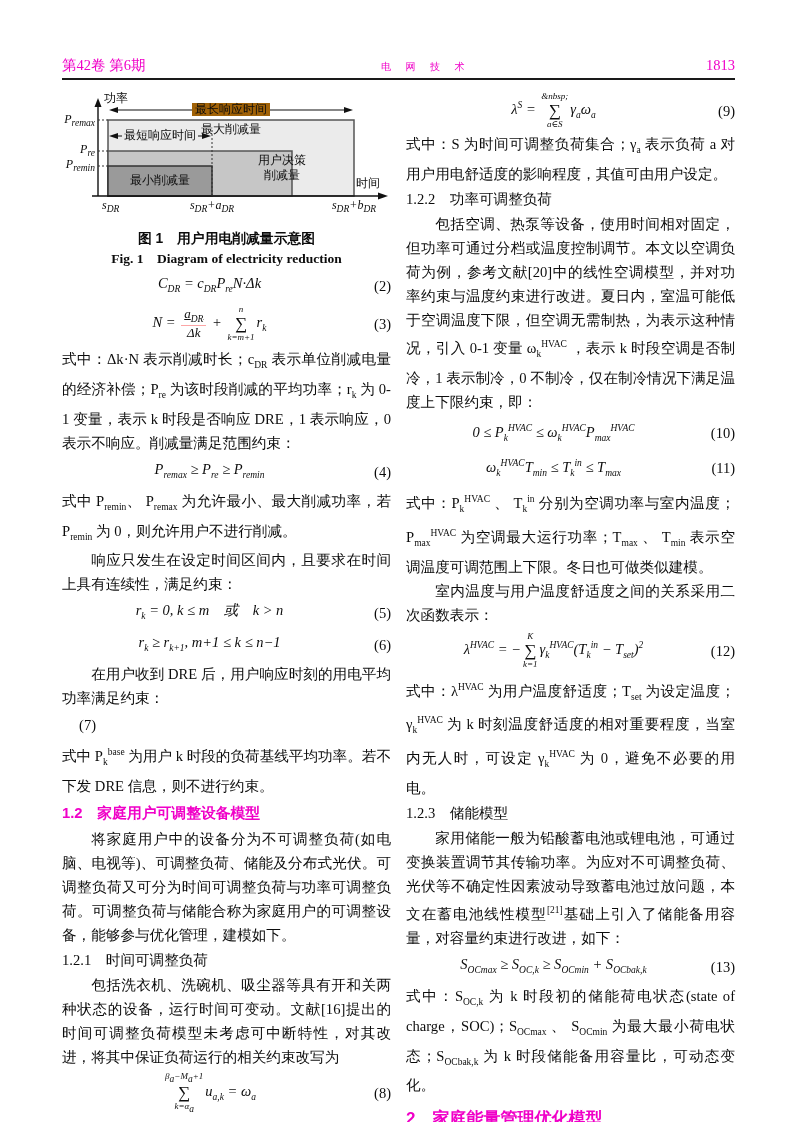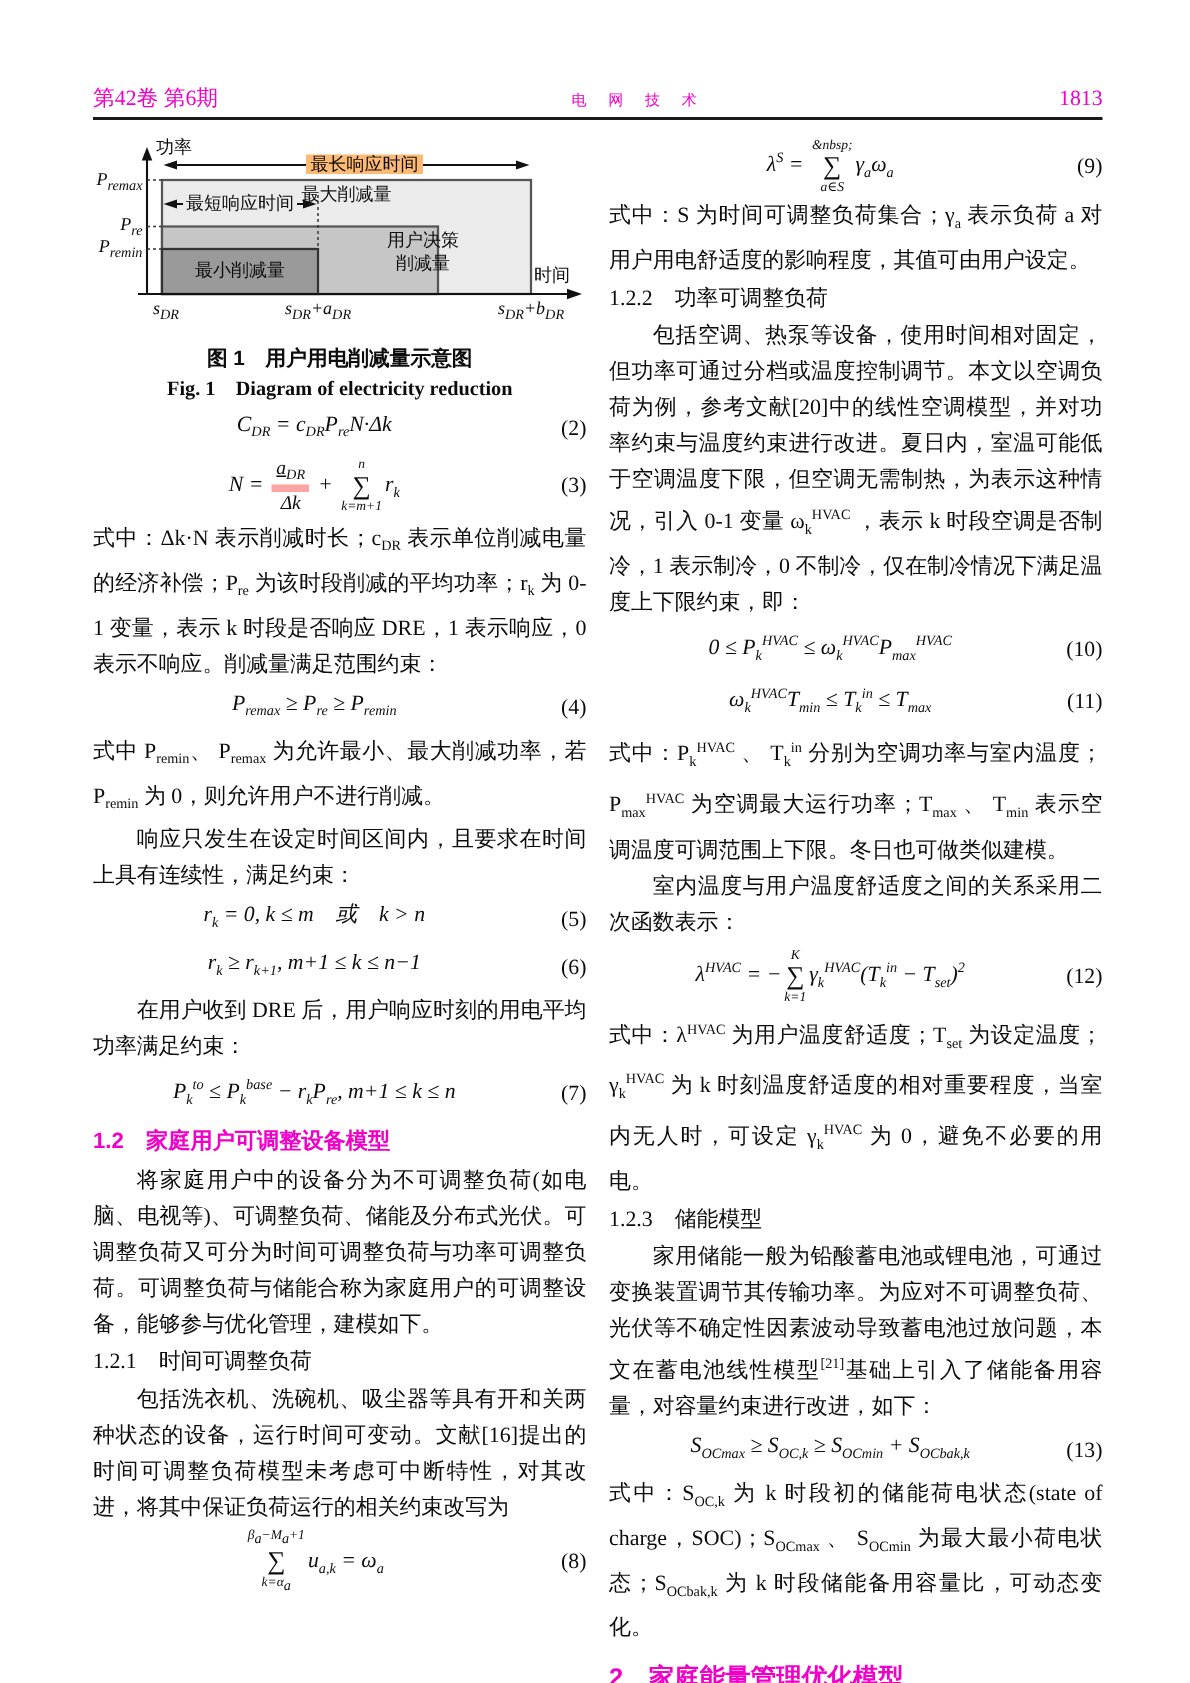--- a/index.html
+++ b/index.html
@@ -34,21 +34,21 @@
   .fml-row { display:flex; align-items:center; margin:2px 0; min-height:26px; }
   .fml-body { flex:1; text-align:center; font-style:italic; font-size:14.5px; }
   .fml-num { width:34px; text-align:right; font-style:normal; font-size:14.5px; }
   sub, sup { font-size:9.5px; font-style:inherit; }
   .msum { display:inline-flex; flex-direction:column; align-items:center;
     vertical-align:middle; line-height:1; margin:0 2px; }
   .msum .mlim { font-size:9px; line-height:1.1; }
   .msum .msym { font-size:17px; font-style:normal; line-height:1.05; }
   .mfrac { display:inline-flex; flex-direction:column; align-items:center;
     vertical-align:middle; line-height:1.15; margin:0 2px; font-size:13px; }
-  .mfrac .fnum { border-bottom:5px solid #fca5a5; padding:0 3px;text-decoration:underline; }
+  .mfrac .fnum { border-bottom:1px solid #fca5a5; padding:0 3px;text-decoration:underline; }
 
   
   .fig { position:relative; width:329px; height:130px; margin:6px 0 2px 0; }
   .fig svg { position:absolute; left:0; top:0; }
   .fl { position:absolute; font-size:12px; line-height:13px; white-space:nowrap; }
   .fl-math { font-style:italic; font-family:"Liberation Serif",serif; }
   .ctr { transform:translateX(-50%); }
   .cap-cn { text-align:center; font-family:"Liberation Sans",sans-serif;
     font-weight:bold; font-size:13.8px; line-height:21px; }
   .cap-en { text-align:center; font-weight:bold; font-size:13.5px; line-height:20px; }
@@ -95,21 +95,21 @@
           <polygon points="149,40 140,37 140,43" fill="#111"></polygon>
         </svg>
         <div class="fl" style="left:42px; top:-4px;">功率</div>
         <div class="fl" style="left:294px; top:82px;font-family:Liberation Mono, monospace;">时间</div>
         <div class="fl fl-math" style="left:0; top:17px; width:33px; text-align:right;">P<sub>remax</sub></div>
         <div class="fl fl-math" style="left:0; top:47px; width:33px; text-align:right;">P<sub>re</sub></div>
         <div class="fl fl-math" style="left:0; top:62px; width:33px; text-align:right;">P<sub>remin</sub></div>
         <div class="fl fl-math" style="left:40px; top:103px;">s<sub>DR</sub></div>
         <div class="fl fl-math ctr" style="left:150px; top:103px;">s<sub>DR</sub>+a<sub>DR</sub></div>
         <div class="fl fl-math ctr" style="left:292px; top:103px;">s<sub>DR</sub>+b<sub>DR</sub></div>
-        <div class="fl ctr" style="left:181px; top:7px; background:#fdba74; padding:0 3px;">最长响应时间</div>
+        <div class="fl ctr" style="left:169px; top:7px; background:#a16207; padding:0 3px;">最长响应时间</div>
         <div class="fl ctr" style="left:169px; top:27px;">最大削减量</div>
         <div class="fl ctr" style="left:98px; top:33px; background:#ebebeb; padding:0 2px;">最短响应时间</div>
         <div class="fl" style="left:196px; top:58px; text-align:center;">
           <div>用户决策</div>
           <div style="margin-top:2px;">削减量</div>
         </div>
         <div class="fl ctr" style="left:98px; top:78px;">最小削减量</div>
       </div>
 
       <div class="cap-cn">图 1　用户用电削减量示意图</div>
@@ -141,23 +141,23 @@
       <div class="fml-row">
         <span class="fml-body">r<sub>k</sub> = 0, k ≤ m　或　k &gt; n</span>
         <span class="fml-num">(5)</span>
       </div>
       <div class="fml-row">
         <span class="fml-body">r<sub>k</sub> ≥ r<sub>k+1</sub>, m+1 ≤ k ≤ n−1</span>
         <span class="fml-num">(6)</span>
       </div>
       <div class="para ind">在用户收到 DRE 后，用户响应时刻的用电平均功率满足约束：</div>
       <div class="fml-row">
-        <span class="fml-body">P<sub>k</sub><sup>to</sup> ≤ P<sub>k</sub><sup>base</sup> − r<sub>k</sub>P<sub>re</sub>, m+1 ≤ k ≤ n</span>
         <span class="fml-num">(7)</span>
       </div>
+      <div class="para">式中 P<sub>k</sub><sup>base</sup> 为用户 k 时段的负荷基线平均功率。若不下发 DRE 信息，则不进行约束。</div>
 
       <div class="h-mag">1.2　家庭用户可调整设备模型</div>
       <div class="para ind">将家庭用户中的设备分为不可调整负荷(如电脑、电视等)、可调整负荷、储能及分布式光伏。可调整负荷又可分为时间可调整负荷与功率可调整负荷。可调整负荷与储能合称为家庭用户的可调整设备，能够参与优化管理，建模如下。</div>
       <div class="h-blk">1.2.1　时间可调整负荷</div>
       <div class="para ind">包括洗衣机、洗碗机、吸尘器等具有开和关两种状态的设备，运行时间可变动。文献[16]提出的时间可调整负荷模型未考虑可中断特性，对其改进，将其中保证负荷运行的相关约束改写为</div>
       <div class="fml-row" style="min-height:44px;">
         <span class="fml-body"><span class="msum">
               <span class="mlim">β<sub>a</sub>−M<sub>a</sub>+1</span>
               <span class="msym">∑</span>
               <span class="mlim">k=α<sub>a</sub></span>

